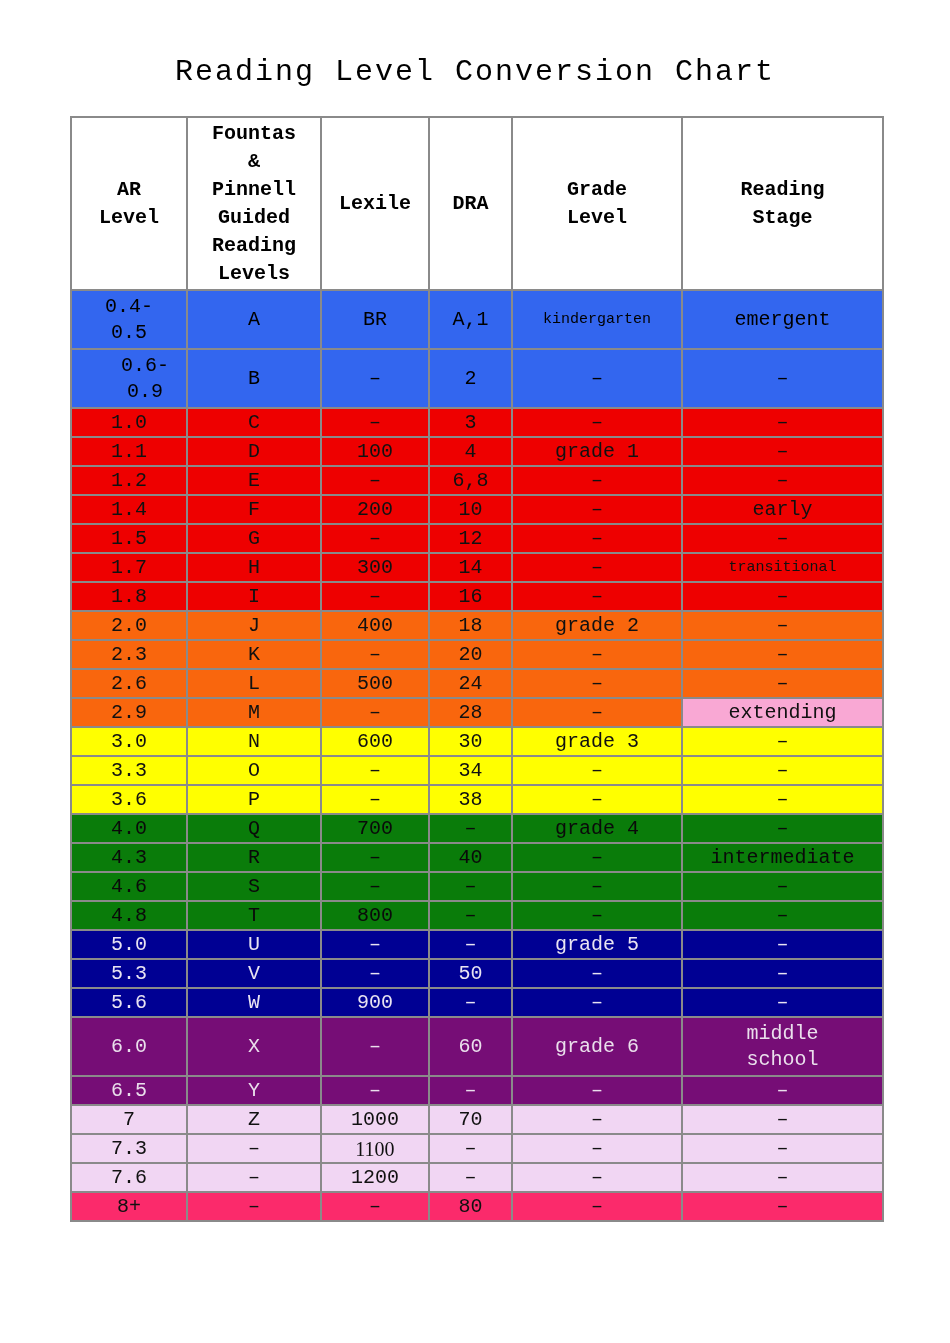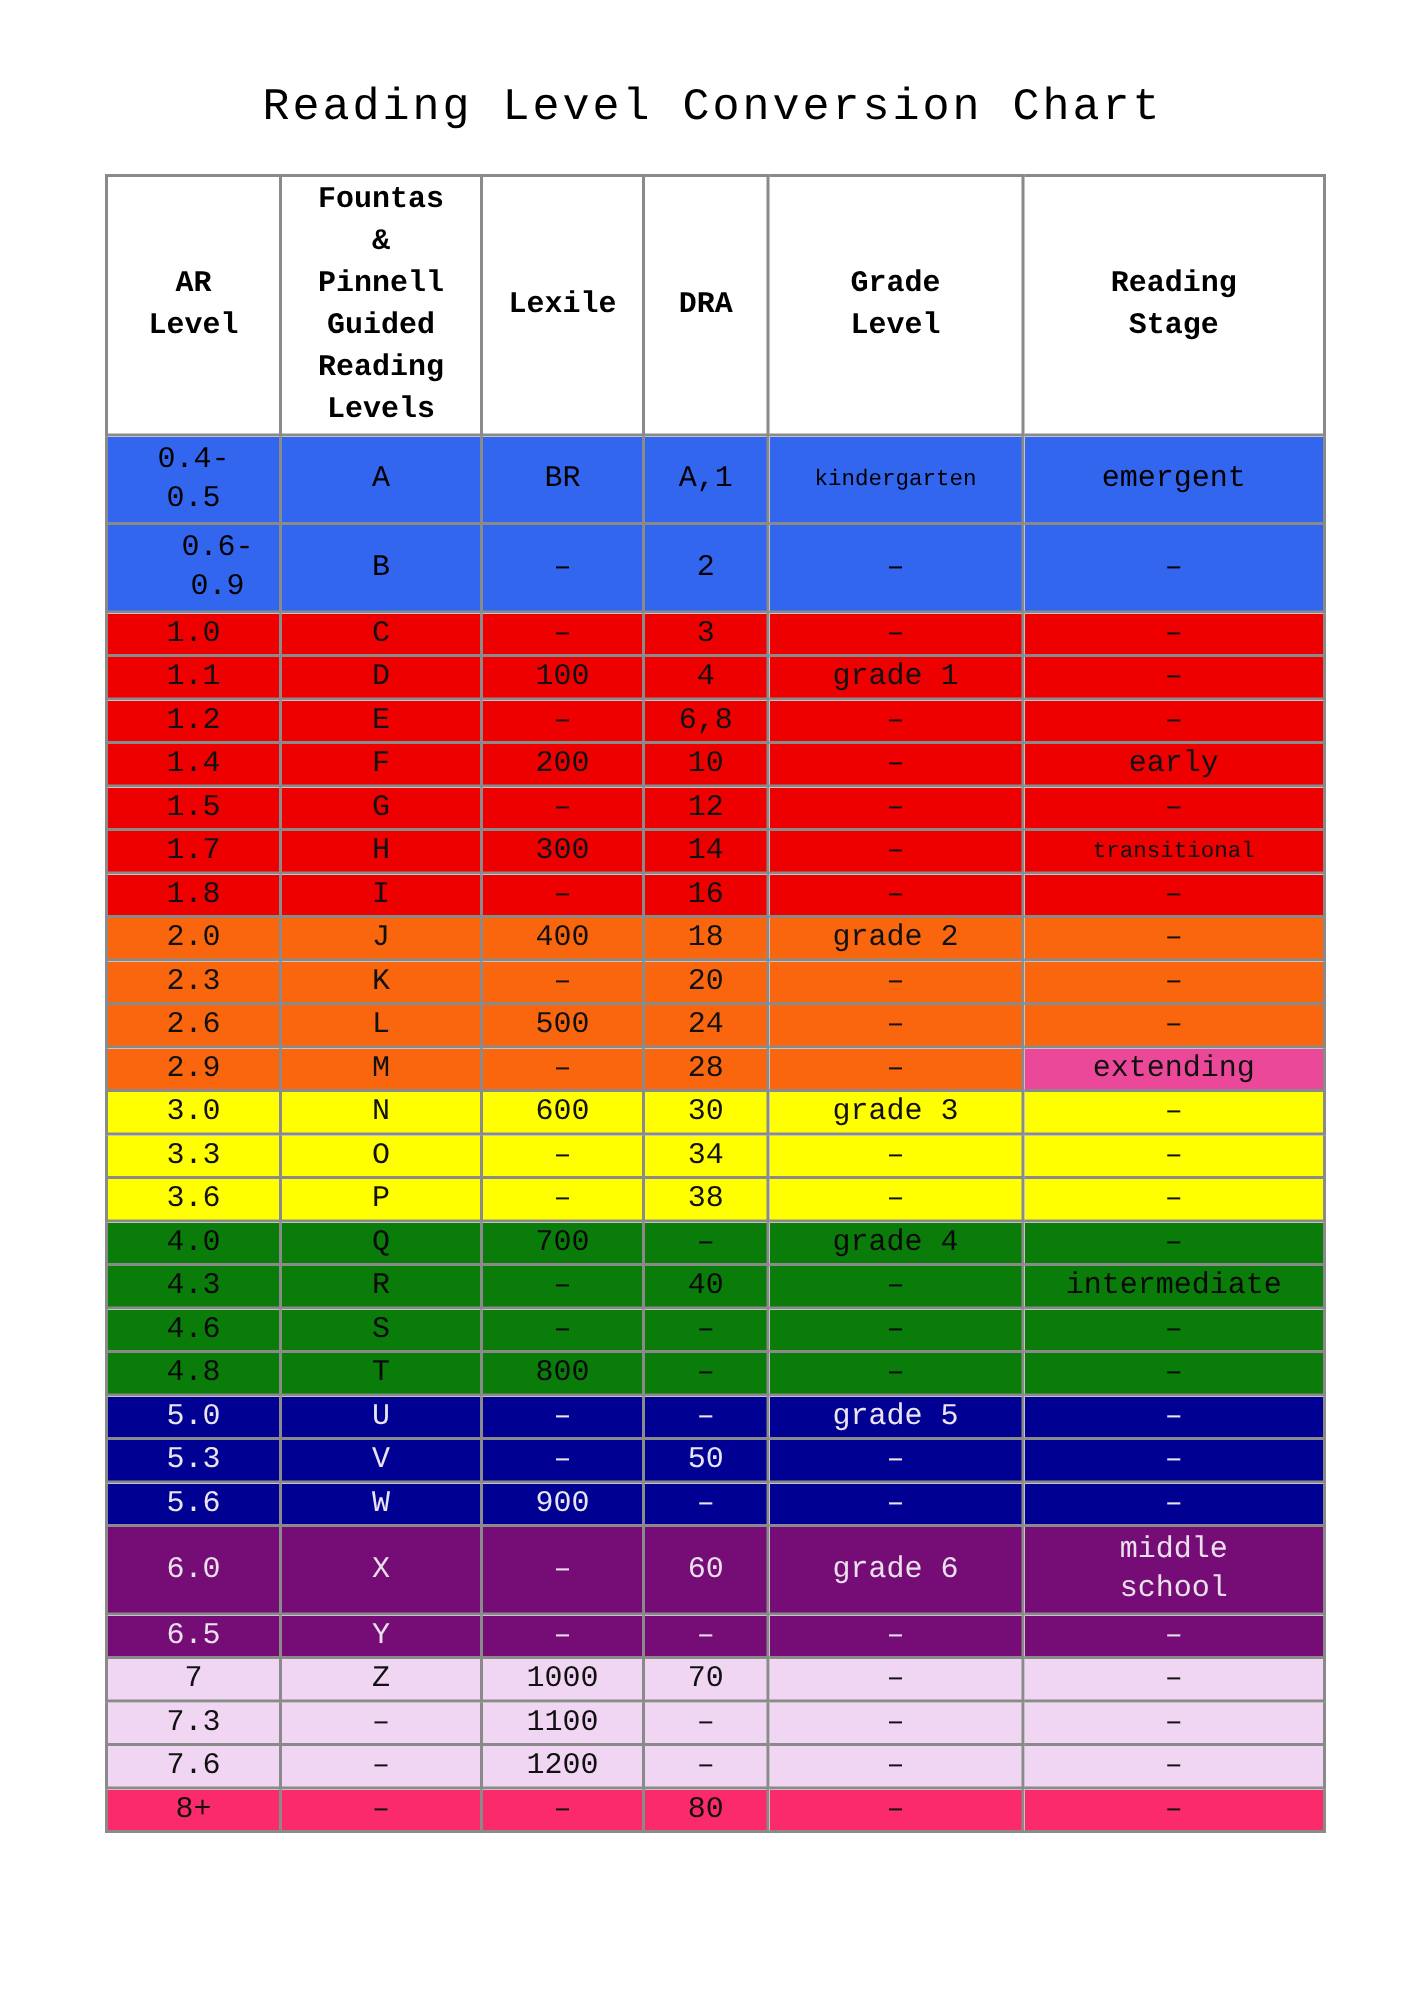--- a/index.html
+++ b/index.html
@@ -187,21 +187,21 @@
         <td style="background: rgb(249, 102, 13); color: rgb(17, 17, 17);">24</td>
         <td style="background: rgb(249, 102, 13); color: rgb(17, 17, 17);">–</td>
         <td style="background: rgb(249, 102, 13); color: rgb(17, 17, 17);">–</td>
       </tr>
       <tr>
         <td style="background: rgb(249, 102, 13); color: rgb(17, 17, 17); margin-top: 28px;">2.9</td>
         <td style="background: rgb(249, 102, 13); color: rgb(17, 17, 17);">M</td>
         <td style="background: rgb(249, 102, 13); color: rgb(17, 17, 17);">–</td>
         <td style="background: rgb(249, 102, 13); color: rgb(17, 17, 17);">28</td>
         <td style="background: rgb(249, 102, 13); color: rgb(17, 17, 17);">–</td>
-        <td style="background: #ec4899; color: rgb(17, 17, 17);">extending</td>
+        <td style="background: #f9a8d4; color: rgb(17, 17, 17);">extending</td>
       </tr>
       <tr>
         <td style="background: rgb(255, 255, 0); color: rgb(17, 17, 17);">3.0</td>
         <td style="background: rgb(255, 255, 0); color: rgb(17, 17, 17);">N</td>
         <td style="background: rgb(255, 255, 0); color: rgb(17, 17, 17);">600</td>
         <td style="background: rgb(255, 255, 0); color: rgb(17, 17, 17);">30</td>
         <td style="background: rgb(255, 255, 0); color: rgb(17, 17, 17);">grade 3</td>
         <td style="background: rgb(255, 255, 0); color: rgb(17, 17, 17);">–</td>
       </tr>
       <tr>
@@ -297,21 +297,21 @@
         <td style="background: rgb(241, 214, 243); color: rgb(17, 17, 17);">7</td>
         <td style="background: rgb(241, 214, 243); color: rgb(17, 17, 17);">Z</td>
         <td style="background: rgb(241, 214, 243); color: rgb(17, 17, 17);">1000</td>
         <td style="background: rgb(241, 214, 243); color: rgb(17, 17, 17);">70</td>
         <td style="background: rgb(241, 214, 243); color: rgb(17, 17, 17);">–</td>
         <td style="background: rgb(241, 214, 243); color: rgb(17, 17, 17);">–</td>
       </tr>
       <tr>
         <td style="background: rgb(241, 214, 243); color: rgb(17, 17, 17);">7.3</td>
         <td style="background: rgb(241, 214, 243); color: rgb(17, 17, 17);">–</td>
-        <td style="background: rgb(241, 214, 243); color: rgb(17, 17, 17);">1100</td>
+        <td style="background: rgb(241, 214, 243); color: rgb(17, 17, 17); font-family: Liberation Serif, serif;">1100</td>
         <td style="background: rgb(241, 214, 243); color: rgb(17, 17, 17);">–</td>
         <td style="background: rgb(241, 214, 243); color: rgb(17, 17, 17);">–</td>
         <td style="background: rgb(241, 214, 243); color: rgb(17, 17, 17);">–</td>
       </tr>
       <tr>
         <td style="background: rgb(241, 214, 243); color: rgb(17, 17, 17);">7.6</td>
         <td style="background: rgb(241, 214, 243); color: rgb(17, 17, 17);">–</td>
         <td style="background: rgb(241, 214, 243); color: rgb(17, 17, 17);">1200</td>
         <td style="background: rgb(241, 214, 243); color: rgb(17, 17, 17);">–</td>
         <td style="background: rgb(241, 214, 243); color: rgb(17, 17, 17);">–</td>

